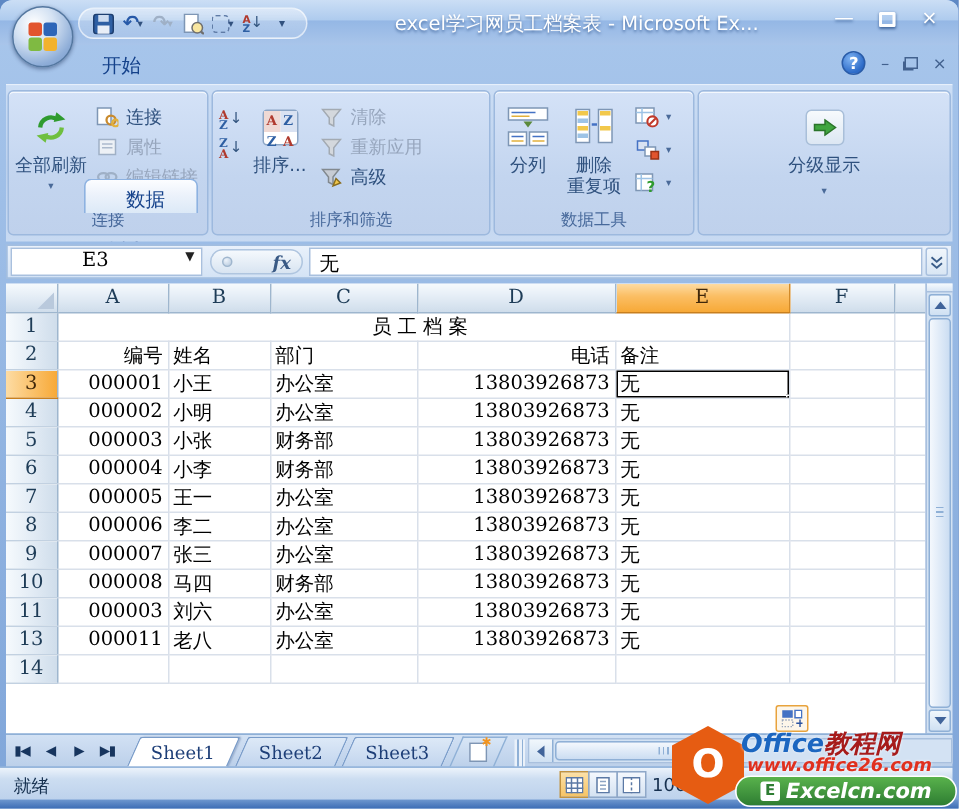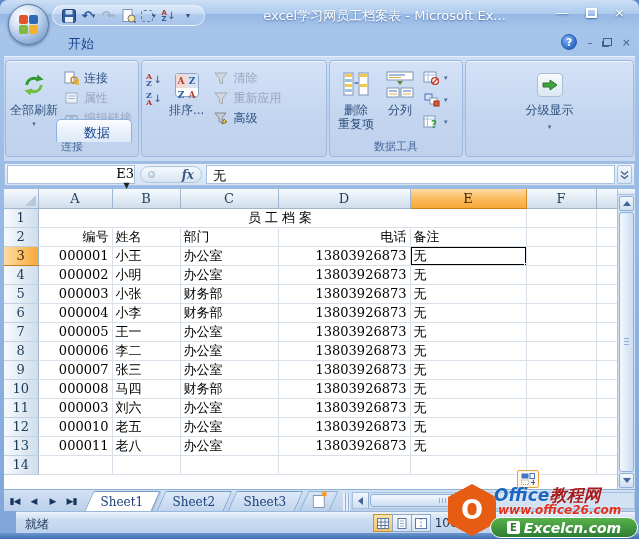--- a/index.html
+++ b/index.html
@@ -86,21 +86,21 @@
     font-family:"DejaVu Serif",serif; }
   .azbtn .ar { color:#33557F; font-size:10px; margin-left:1px; }
   .outline-arrow { width:26px; height:24px; border:1px solid #A9BFD9; border-radius:4px;
     background:linear-gradient(180deg,#F7FAFD,#DCE7F3); display:flex; align-items:center; justify-content:center; }
 
   
   .fbar { position:absolute; left:4px; right:4px; top:163px; height:23px;
     background:linear-gradient(180deg,#E9F1FB,#D4E3F5); border:1px solid #A3BEDF;
     display:flex; align-items:center; }
   .namebox { width:128px; height:19px; margin-left:2px; background:#FFF; border:1px solid #A9C0DE;
-    display:flex; align-items:flex-end; font-size:13px; font-family:"DejaVu Serif","Liberation Serif",serif;flex-direction:column; }
+    display:flex; align-items:flex-start; font-size:13px; font-family:"DejaVu Serif","Liberation Serif",serif; }
   .namebox .nm { flex:1; text-align:center; }
   .namebox .nb-dd { width:15px; text-align:center; font-size:8px; color:#222; cursor:pointer; }
   .fx-pill { width:62px; height:17px; margin-left:5px; border-radius:9px; border:1px solid #AFC5DF;
     background:linear-gradient(180deg,#F5F9FD,#D8E4F1); display:flex; align-items:center;
     justify-content:space-between; padding:0 7px; cursor:pointer; }
   .fx-dot { width:7px; height:7px; border-radius:50%; background:radial-gradient(circle at 35% 30%,#EDF3FA,#B5C8DD); border:1px solid #9FB6CE; }
   .fx-t { font-family:"DejaVu Serif",serif; font-style:italic; font-weight:bold; font-size:12px; color:#3A5A85; }
   .fvalue { flex:1; height:19px; margin-left:4px; background:#FFF; border:1px solid #A9C0DE;
     font-size:13px; padding:1px 0 0 6px; font-family:"DejaVu Serif",serif; }
   .fchev { width:15px; height:19px; margin:0 2px; border:1px solid #A9C0DE; border-radius:2px;
@@ -180,21 +180,21 @@
     border:1px solid #A9C0DE; display:flex; align-items:stretch; }
   .hbtn { width:16px; display:flex; align-items:center; justify-content:center;
     background:linear-gradient(180deg,#F1F7FC,#CFE0F2); border-right:1px solid #8FB0D6; color:#41649A; cursor:pointer; }
   .tri-l { width:0; height:0; border-top:4px solid transparent; border-bottom:4px solid transparent; border-right:5px solid #41649A; }
   .hthumb { width:118px; margin:1px; background:linear-gradient(180deg,#F4F8FD,#CBDDF2);
     border:1px solid #8FB0D6; border-radius:3px; position:relative; cursor:grab; }
   .hthumb::after { content:""; position:absolute; top:3px; bottom:3px; left:50%; width:8px; margin-left:10px;
     background:repeating-linear-gradient(90deg,#8FB0D6 0 1px,transparent 1px 3px); }
 
   
-  .statusbar { position:absolute; left:16px; right:4px; top:511px; height:22px; z-index:5;
+  .statusbar { position:absolute; left:0; right:4px; top:511px; height:22px; z-index:5;
     background:linear-gradient(180deg,#ECF3FB 0%,#CCDDF1 35%,#BDD2EC 100%);
     border-top:1px solid #98B7DC; color:#16304F; font-size:12px; }
   .status-mode { position:absolute; left:9px; top:4px; }
   .viewbtns { position:absolute; right:204px; top:2px; display:flex; }
   .vb { width:20px; height:18px; border:1px solid #8FA8C8; margin-left:-1px;
     background:linear-gradient(180deg,#F4F8FD,#D4E2F2); display:flex; align-items:center; justify-content:center; cursor:pointer; }
   .vb.active { background:linear-gradient(180deg,#FCE1A8,#F6C465); border-color:#C29340; }
   .zoomtxt { position:absolute; right:166px; top:4px; }
 
   .bottomedge { position:absolute; left:0; right:0; top:533px; height:6px;
@@ -394,56 +394,57 @@
         <div class="sb">
           <span class="icon16">
             <svg width="15" height="13">
                 <polygon points="1,1 12,1 8,6 8,11 5,9.5 5,6" fill="#C7CCD4" stroke="#82898F"></polygon>
                 <polygon points="8,12 10,7 13,10" fill="#F2C84B" stroke="#8A6D1F"></polygon>
               </svg>
           </span>
           <span>高级</span>
         </div>
       </div>
+      <div class="grp-label">排序和筛选</div>
     </div>
 
     <div class="grp" style="width:134px">
-      <div class="bb" style="width:48px">
-        <span class="ic">
-          <svg width="30" height="26" viewBox="0 0 30 26">
-              <rect x="3" y="1" width="9" height="22" fill="#FFF" stroke="#7E96B5"></rect>
-              <rect x="4" y="2" width="7" height="3" fill="#F2C84B"></rect>
-              <rect x="4" y="7" width="7" height="3" fill="#9DC3E6"></rect>
-              <rect x="4" y="12" width="7" height="3" fill="#F2C84B"></rect>
-              <rect x="4" y="17" width="7" height="3" fill="#9DC3E6"></rect>
-              <line x1="13.5" y1="11" x2="17" y2="11" stroke="#4472C4" stroke-width="1.6"></line>
-              <rect x="18" y="1" width="9" height="22" fill="#FFF" stroke="#7E96B5"></rect>
-              <rect x="19" y="2" width="7" height="3" fill="#F2C84B"></rect>
-              <rect x="19" y="12" width="7" height="3" fill="#F2C84B"></rect>
-            </svg>
-        </span>
-        <span>删除</span>
-        <span>重复项</span>
-      </div>
       <div class="bb" style="width:40px">
         <span class="ic">
           <svg width="30" height="28" viewBox="0 0 30 28">
               <rect x="2" y="1" width="26" height="8" fill="#FFF" stroke="#7E96B5"></rect>
               <line x1="4" y1="4" x2="20" y2="4" stroke="#4472C4"></line>
               <line x1="4" y1="6.5" x2="16" y2="6.5" stroke="#E2B13C"></line>
               <polygon points="15,10 18,14 12,14" fill="#5B8A3C" transform="rotate(180 15 12)"></polygon>
               <rect x="2" y="17" width="12" height="9" fill="#FFF" stroke="#7E96B5"></rect>
               <rect x="16" y="17" width="12" height="9" fill="#FFF" stroke="#7E96B5"></rect>
               <line x1="4" y1="20" x2="12" y2="20" stroke="#4472C4"></line>
               <line x1="18" y1="20" x2="26" y2="20" stroke="#4472C4"></line>
               <line x1="4" y1="23" x2="12" y2="23" stroke="#E2B13C"></line>
               <line x1="18" y1="23" x2="26" y2="23" stroke="#E2B13C"></line>
             </svg>
         </span>
         <span>分列</span>
+      </div>
+      <div class="bb" style="width:48px">
+        <span class="ic">
+          <svg width="30" height="26" viewBox="0 0 30 26">
+              <rect x="3" y="1" width="9" height="22" fill="#FFF" stroke="#7E96B5"></rect>
+              <rect x="4" y="2" width="7" height="3" fill="#F2C84B"></rect>
+              <rect x="4" y="7" width="7" height="3" fill="#9DC3E6"></rect>
+              <rect x="4" y="12" width="7" height="3" fill="#F2C84B"></rect>
+              <rect x="4" y="17" width="7" height="3" fill="#9DC3E6"></rect>
+              <line x1="13.5" y1="11" x2="17" y2="11" stroke="#4472C4" stroke-width="1.6"></line>
+              <rect x="18" y="1" width="9" height="22" fill="#FFF" stroke="#7E96B5"></rect>
+              <rect x="19" y="2" width="7" height="3" fill="#F2C84B"></rect>
+              <rect x="19" y="12" width="7" height="3" fill="#F2C84B"></rect>
+            </svg>
+        </span>
+        <span>删除</span>
+        <span>重复项</span>
       </div>
       <div class="sbcol" style="gap:4px">
         <div class="sb">
           <span class="icon16">
             <svg width="17" height="14">
                 <rect x="1" y="1" width="12" height="10" fill="#FFF" stroke="#7E96B5"></rect>
                 <line x1="1" y1="4" x2="13" y2="4" stroke="#9DC3E6"></line>
                 <line x1="5" y1="1" x2="5" y2="11" stroke="#9DC3E6"></line>
                 <circle cx="12" cy="10" r="3.4" fill="#FFF" stroke="#C0392B" stroke-width="1.4"></circle>
                 <line x1="9.8" y1="12.2" x2="14.2" y2="7.8" stroke="#C0392B" stroke-width="1.4"></line>
@@ -627,30 +628,20 @@
             <td class="c2">财务部</td>
             <td class="c3">13803926873</td>
             <td class="c4">无</td>
             <td></td>
             <td></td>
           </tr>
           <tr class="">
             <th class="rowhdr">11</th>
             <td class="c0">000003</td>
             <td class="c1">刘六</td>
-            <td class="c2">办公室</td>
-            <td class="c3">13803926873</td>
-            <td class="c4">无</td>
-            <td></td>
-            <td></td>
-          </tr>
-          <tr class="">
-            <th class="rowhdr">12</th>
-            <td class="c0">000010</td>
-            <td class="c1">老五</td>
             <td class="c2">办公室</td>
             <td class="c3">13803926873</td>
             <td class="c4">无</td>
             <td></td>
             <td></td>
           </tr>
           <tr class="">
             <th class="rowhdr">13</th>
             <td class="c0">000011</td>
             <td class="c1">老八</td>

